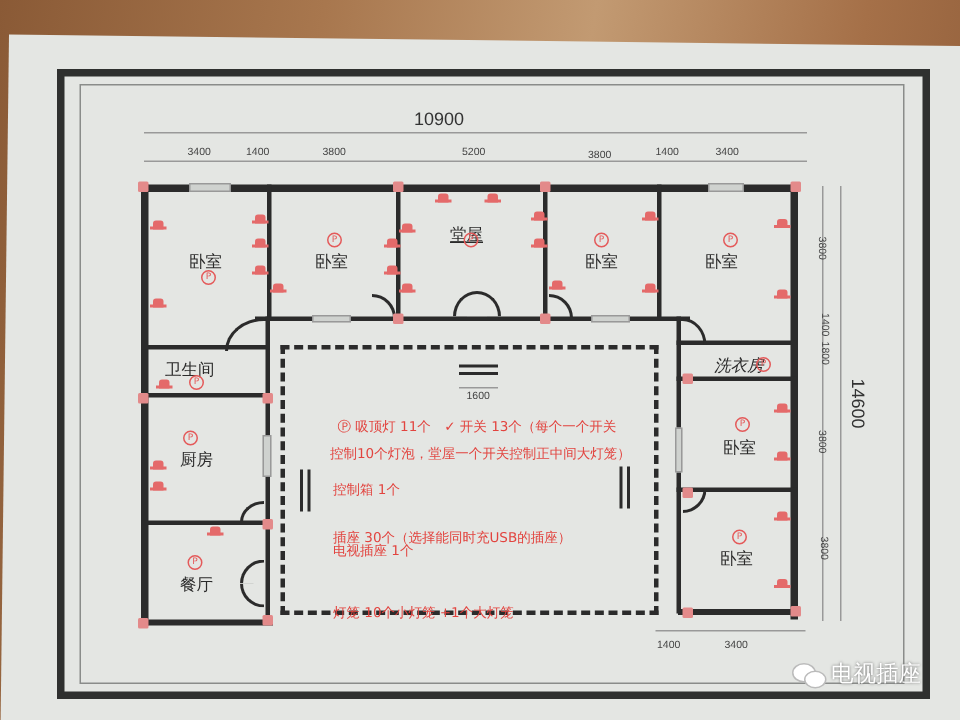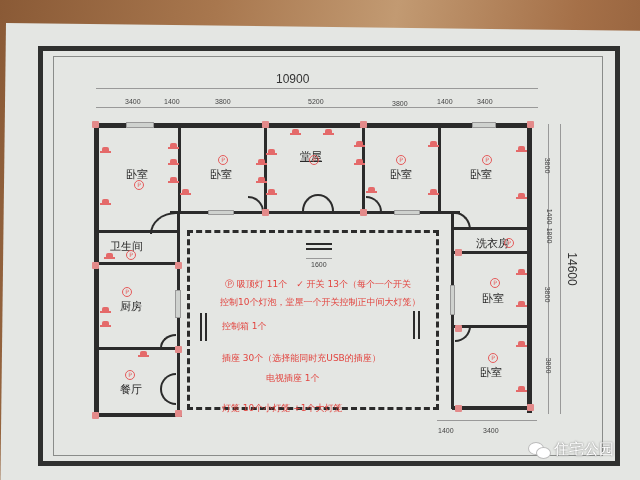--- a/index.html
+++ b/index.html
@@ -162,21 +162,21 @@
 <div class="dim-text" style="left:311px;top:261px;">1600</div>
 <div class="vbars" style="left:200px;top:313px;"></div>
 <div class="vbars" style="left:413px;top:311px;"></div>
 
 <div class="room-label" style="left:126px;top:167px;">卧室</div>
 <div class="room-label" style="left:210px;top:167px;">卧室</div>
 <div class="room-label" style="left:300px;top:149px;text-decoration:underline;">堂屋</div>
 <div class="room-label" style="left:390px;top:167px;">卧室</div>
 <div class="room-label" style="left:470px;top:167px;">卧室</div>
 <div class="room-label" style="left:110px;top:239px;">卫生间</div>
-<div class="room-label" style="left:476px;top:236px;">洗衣房</div>
+<div class="room-label" style="left:476px;top:236px;font-style:italic;">洗衣房</div>
 <div class="room-label" style="left:120px;top:299px;">厨房</div>
 <div class="room-label" style="left:482px;top:291px;">卧室</div>
 <div class="room-label" style="left:120px;top:382px;">餐厅</div>
 <div class="room-label" style="left:480px;top:365px;">卧室</div>
 
 <div class="lamp" style="left:134px;top:180px;">P</div>
 <div class="lamp" style="left:218px;top:155px;">P</div>
 <div class="lamp" style="left:309px;top:155px;">P</div>
 <div class="lamp" style="left:396px;top:155px;">P</div>
 <div class="lamp" style="left:482px;top:155px;">P</div>
@@ -228,19 +228,19 @@
 <div class="pin" style="left:175px;top:410px;"></div>
 <div class="pin" style="left:455px;top:249px;"></div>
 <div class="pin" style="left:455px;top:325px;"></div>
 <div class="pin" style="left:455px;top:405px;"></div>
 <div class="pin" style="left:527px;top:404px;"></div>
 
 <div class="note" style="left:225px;top:278px;">Ⓟ 吸顶灯 11个　✓ 开关 13个（每个一个开关</div>
 <div class="note" style="left:220px;top:296px;">控制10个灯泡，堂屋一个开关控制正中间大灯笼）</div>
 <div class="note" style="left:222px;top:320px;">控制箱 1个</div>
 <div class="note" style="left:222px;top:352px;">插座 30个（选择能同时充USB的插座）</div>
-<div class="note" style="left:222px;top:372px;margin-left:44px;">电视插座 1个</div>
+<div class="note" style="left:222px;top:361px;">电视插座 1个</div>
 <div class="note" style="left:222px;top:402px;">灯笼 10个小灯笼 +1个大灯笼</div>
 
 <div class="watermark">
   <span class="wm-icon"></span>
-  <span>住宅公园</span>
+  <span>电视插座</span>
 </div>
 
 </body></html>

